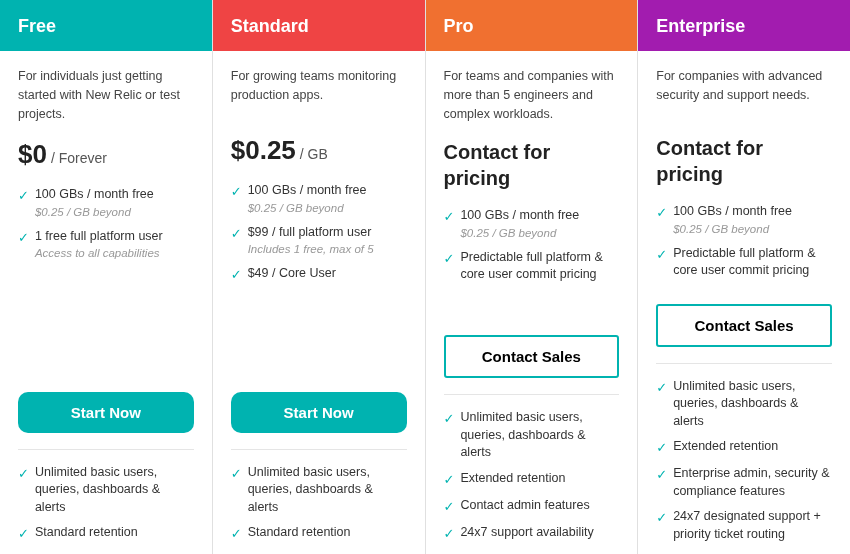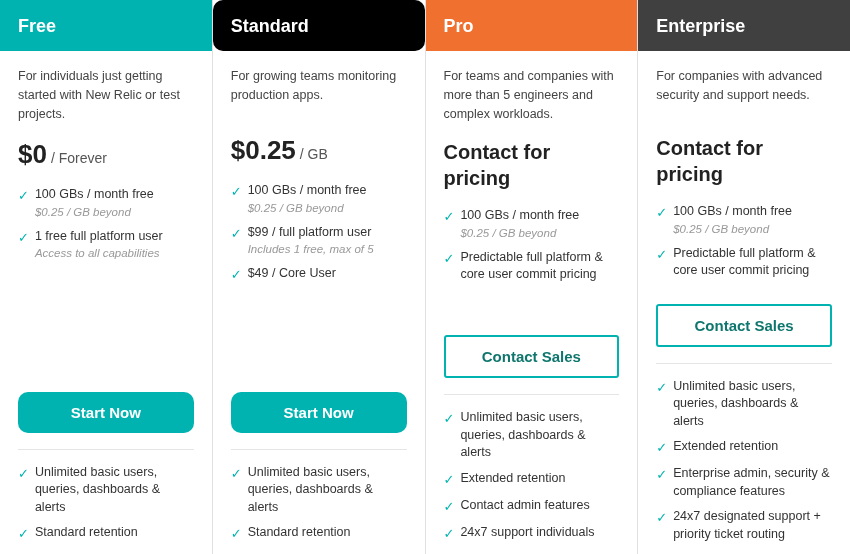--- a/index.html
+++ b/index.html
@@ -21,23 +21,23 @@
     .plan:last-child { border-right: none; }
 
     .plan-header {
       padding: 16px 18px 14px;
       color: #fff;
       font-size: 18px;
       font-weight: bold;
     }
 
     .plan-free .plan-header { background-color: #00b3b0; }
-    .plan-standard .plan-header { background-color: #000000; border-radius: 10px; }
+    .plan-standard .plan-header { background-color: #ef4444; }
     .plan-pro .plan-header { background-color: #f07030; }
-    .plan-enterprise .plan-header { background-color: #404040; }
+    .plan-enterprise .plan-header { background-color: #a21caf; }
 
     .plan-body {
       padding: 16px 18px;
       flex: 1;
       display: flex;
       flex-direction: column;
       gap: 0;
     }
 
     .plan-description {
@@ -108,21 +108,21 @@
       cursor: pointer;
       text-align: center;
       margin-bottom: 16px;
     }
 
     .btn-contact {
       display: block;
       width: 100%;
       padding: 11px;
       background-color: #fff;
-      color: #0f766e;
+      color: #000000;
       border: 2px solid #00b3b0;
       border-radius: 3px;
       font-size: 15px;
       font-weight: bold;
       cursor: pointer;
       text-align: center;
       margin-bottom: 16px;
     }
 
     .divider {
@@ -241,21 +241,21 @@
           <li>
             <span class="check">✓</span>
             <span>Extended retention</span>
           </li>
           <li>
             <span class="check">✓</span>
             <span>Contact admin features</span>
           </li>
           <li>
             <span class="check">✓</span>
-            <span>24x7 support individuals</span>
+            <span>24x7 support availability</span>
           </li>
         </ul>
       </div>
     </div>
     <div class="plan plan-enterprise">
       <div class="plan-header plan-enterprise">Enterprise</div>
       <div class="plan-body">
         <div class="plan-description">For companies with advanced security and support needs.</div>
         <div class="plan-price"><span class="price-label">Contact for pricing</span></div>
         <ul class="plan-features">

